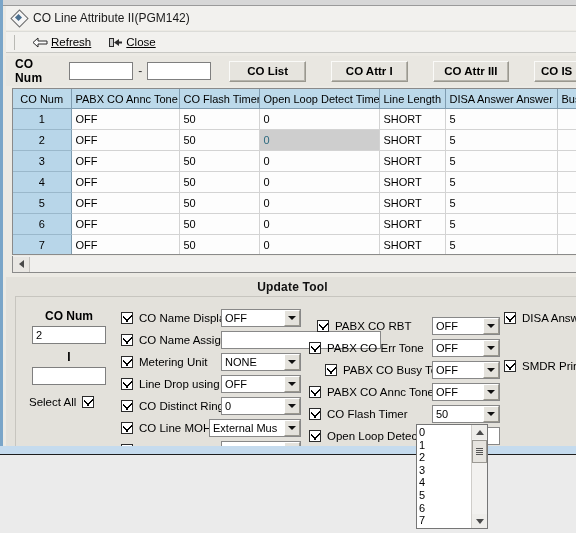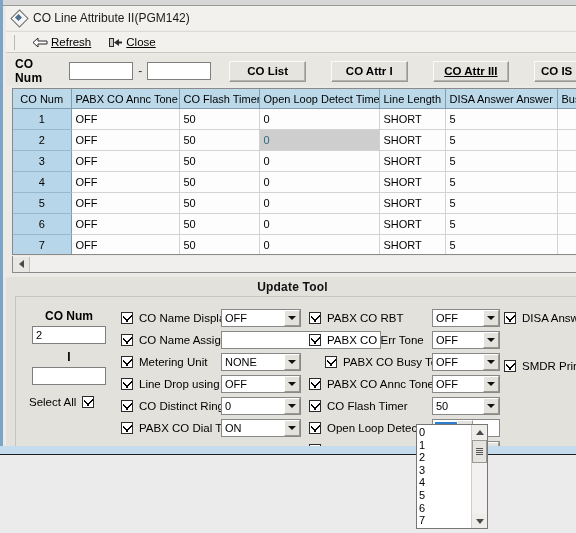--- a/index.html
+++ b/index.html
@@ -207,21 +207,21 @@
       </span>
     </div>
 
     <div class="searchrow">
       <span class="lbl-conum">CO Num</span>
       <input class="txtbox" style="width: 64px; margin-left: 18px;" value="">
       <span class="dashlbl">-</span>
       <input class="txtbox" style="width: 64px;" value="">
       <div class="navbtn" style="width:103px;margin-left:18px;">CO List</div>
       <div class="navbtn" style="width:103px;">CO Attr I</div>
-      <div class="navbtn" style="width:103px;text-decoration:underline;">CO Attr III</div>
+      <div class="navbtn" style="width:103px;">CO Attr III</div>
       <div class="navbtn" style="width:60px;">CO IS</div>
     </div>
 
     <div class="gridwrap">
       <table class="grid">
         <colgroup>
           <col style="width:58px">
             <col style="width:108px">
             <col style="width:80px">
           <col style="width:120px">
@@ -382,33 +382,45 @@
               <div class="ddl" style="position: absolute; left: 100px; top: 0px; width: 80px;">
                 <span class="val">0</span>
                 <span class="btn">
                   <span class="caret"></span>
                 </span>
               </div>
             </div>
             <div style="position: relative; height: 18px; margin-bottom: 4px;">
               <div class="rowitem" style="margin: 0px;">
                 <span class="cbx on"></span>
+                <span class="rl">CO Line MOH</span>
+              </div>
+              <div class="ddl" style="position: absolute; left: 88px; top: 0px; width: 92px;">
+                <span class="val">External Mus</span>
+                <span class="btn">
+                  <span class="caret"></span>
+                </span>
+              </div>
+            </div>
+            <div style="position: relative; height: 18px; margin-bottom: 4px;">
+              <div class="rowitem" style="margin: 0px;">
+                <span class="cbx on"></span>
                 <span class="rl">PABX CO Dial Tone</span>
               </div>
               <div class="ddl" style="position: absolute; left: 100px; top: 0px; width: 80px;">
                 <span class="val">ON</span>
                 <span class="btn">
                   <span class="caret"></span>
                 </span>
               </div>
             </div>
           </div>
         <div class="colB" id="col-b">
             <div style="position: relative; height: 18px; margin-bottom: 4px;">
-              <div class="rowitem" style="margin: 0px;">
+              <div class="rowitem" style="margin: 8px;">
                 <span class="cbx on"></span>
                 <span class="rl">PABX CO RBT</span>
               </div>
               <div class="ddl" style="position: absolute; left: 123px; top: 0px; width: 68px;">
                 <span class="val">OFF</span>
                 <span class="btn">
                   <span class="caret"></span>
                 </span>
               </div>
             </div>

